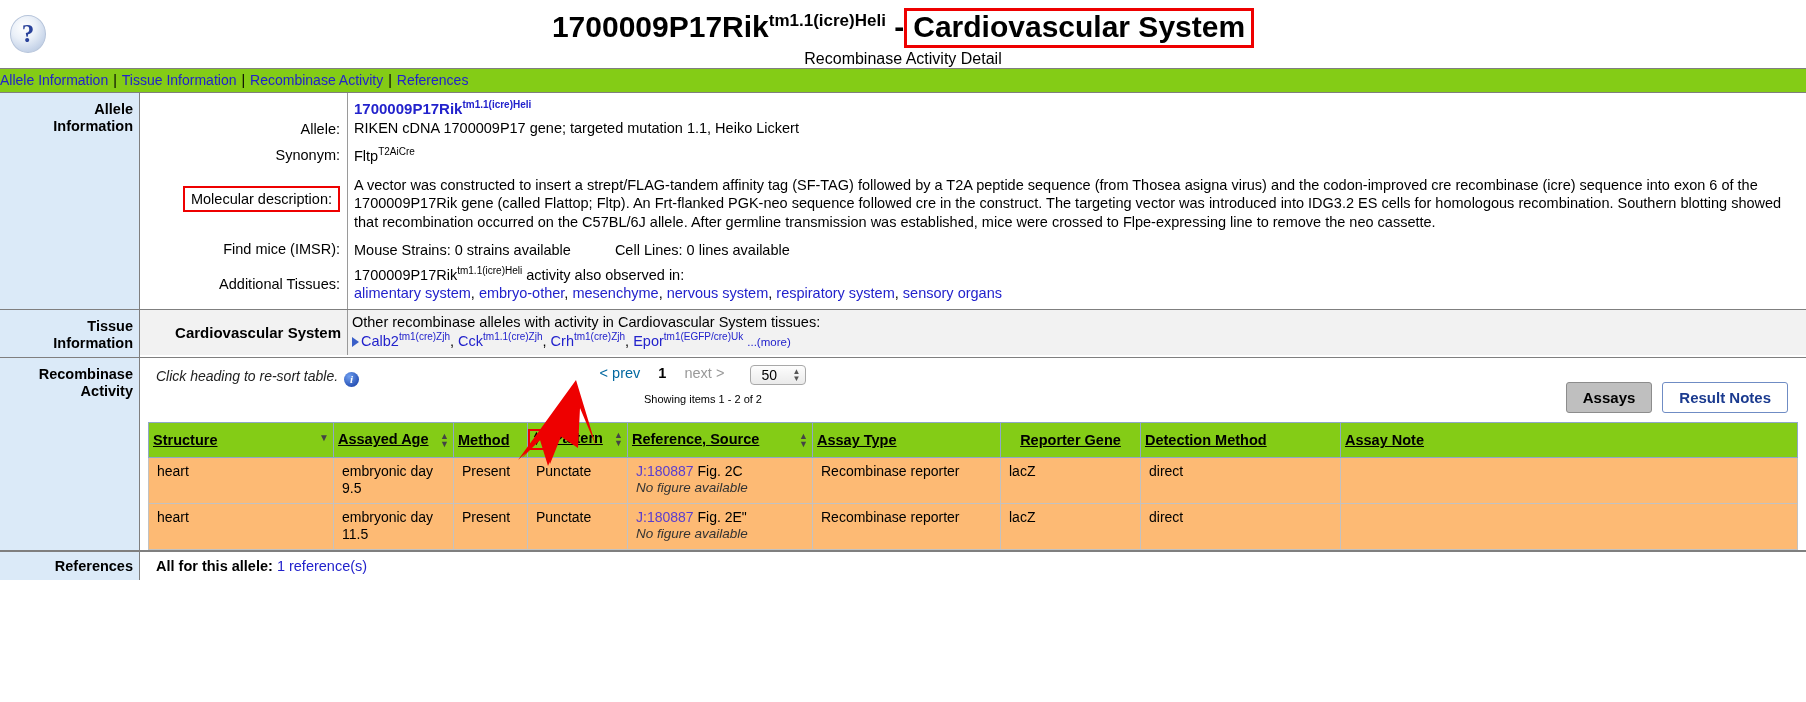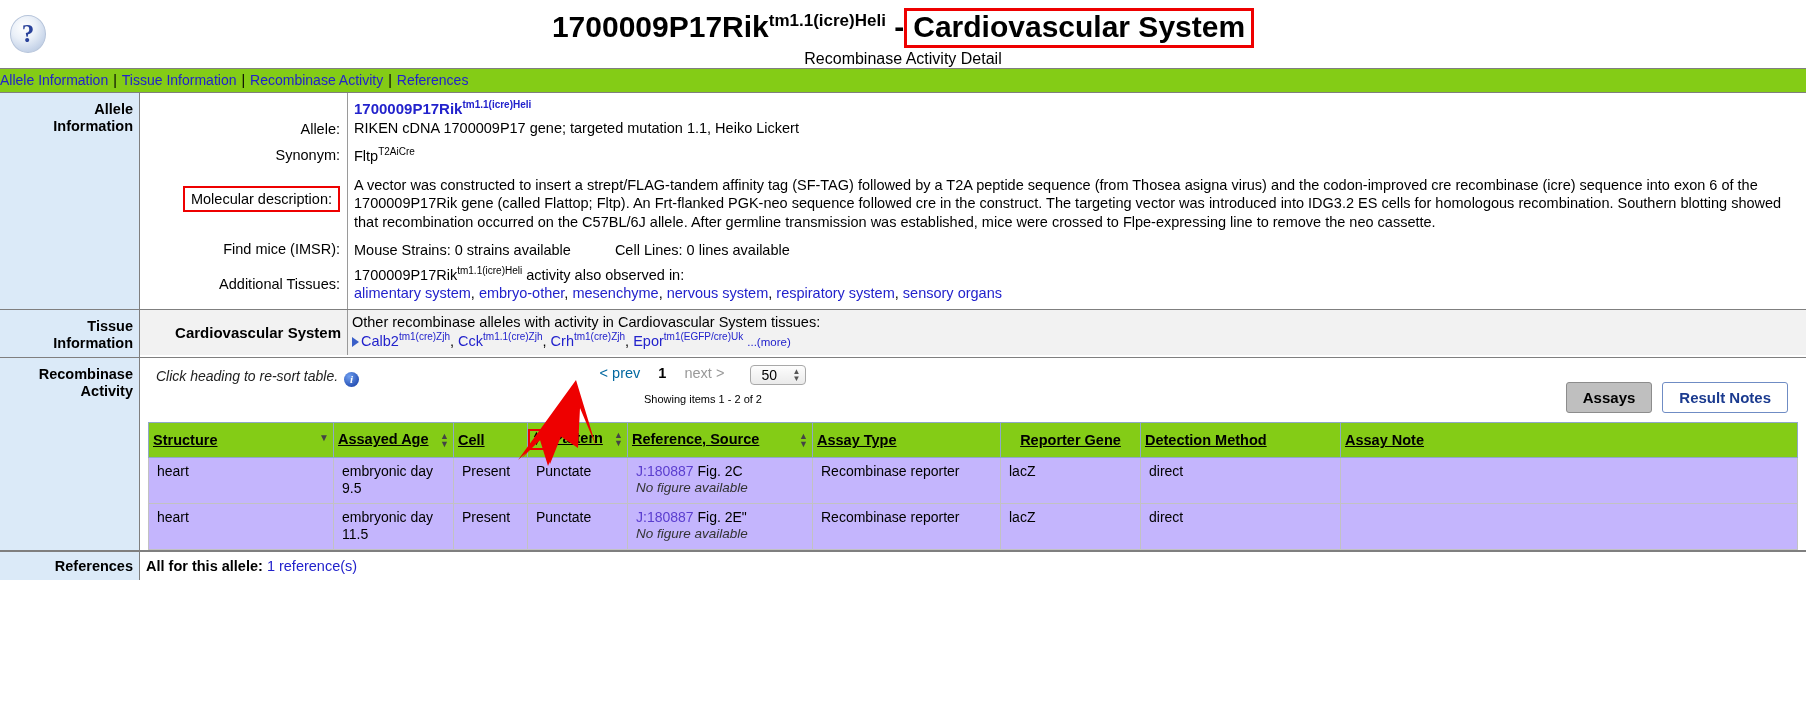--- a/index.html
+++ b/index.html
@@ -215,41 +215,41 @@
     text-align: left;
     padding: 7px 4px;
     white-space: nowrap;
     text-decoration: underline;
   }
   table.grid td {
     border: 1px solid #c2c2c2;
     font-size: 14px;
     padding: 5px 8px;
     vertical-align: top;
-    background: #c4b5fd;
+    background: #fdba74;
     line-height: 1.25;
   }
   .sortcaret { float: right; font-size: 9px; color: #444; line-height: 0.85; margin-top: 2px; }
   .sortcaret.single { font-size: 10px; }
   .sortbox-red { border: 2px solid #ee0000; padding: 0 2px; }
   .jref { color: #5a3dcf; text-decoration: none; }
   .nofig { font-style: italic; color: #333; font-size: 13.5px; }
 
   
   .refs { display: flex; border-top: 1px solid #7f7f7f; }
   .refs-label {
     width: 140px; min-width: 140px;
     background: #dbeaf8;
     border-right: 1px solid #7f7f7f;
     text-align: right;
     font-weight: bold;
     font-size: 14.5px;
     padding: 6px 6px 6px 4px;
   }
-  .refs-body { flex: 1; padding: 6px 0 6px 6px; font-size: 14.5px; }
+  .refs-body { flex: 1; padding: 6px 0 6px 6px; font-size: 14.5px; margin-left: 10px; }
 
   
   .arrow-overlay { position: absolute; left: 508px; top: 378px; pointer-events: none; }
 </style>
 </head>
 <body>
 
 <div id="page">
 
   <div class="header">
@@ -385,21 +385,21 @@
           <div class="tabbtn active">Assays</div>
           <div class="tabbtn">Result Notes</div>
         </div>
       </div>
 
       <table class="grid">
         <thead>
           <tr>
             <th style="width:185px;"><span>Structure</span><span class="sortcaret single">▼</span></th>
             <th style="width:120px;"><span>Assayed Age</span><span class="sortcaret">▲<br>▼</span></th>
-            <th style="width:74px;"><span>Cell</span></th>
+            <th style="width:74px;"><span>Method</span></th>
             <th style="width:100px;"><span class="sortbox-red" style="float:left;margin:-1px 8px 0 -4px;"><span style="font-size:9px;line-height:0.85;display:inline-block;">▲<br>▼</span></span><span>Pattern</span><span class="sortcaret">▲<br>▼</span></th>
             <th style="width:185px;"><span>Reference, Source</span><span class="sortcaret">▲<br>▼</span></th>
             <th style="width:188px;"><span>Assay Type</span></th>
             <th style="width:140px;text-align:center;"><span>Reporter Gene</span></th>
             <th style="width:200px;"><span>Detection Method</span></th>
             <th><span>Assay Note</span></th>
           </tr>
         </thead>
         <tbody>
           <tr>

